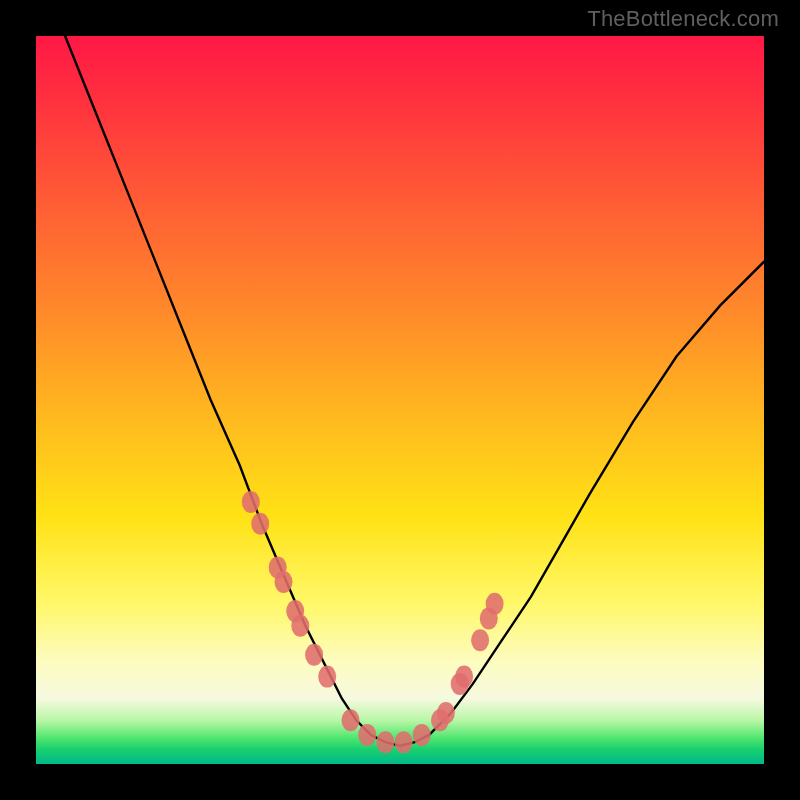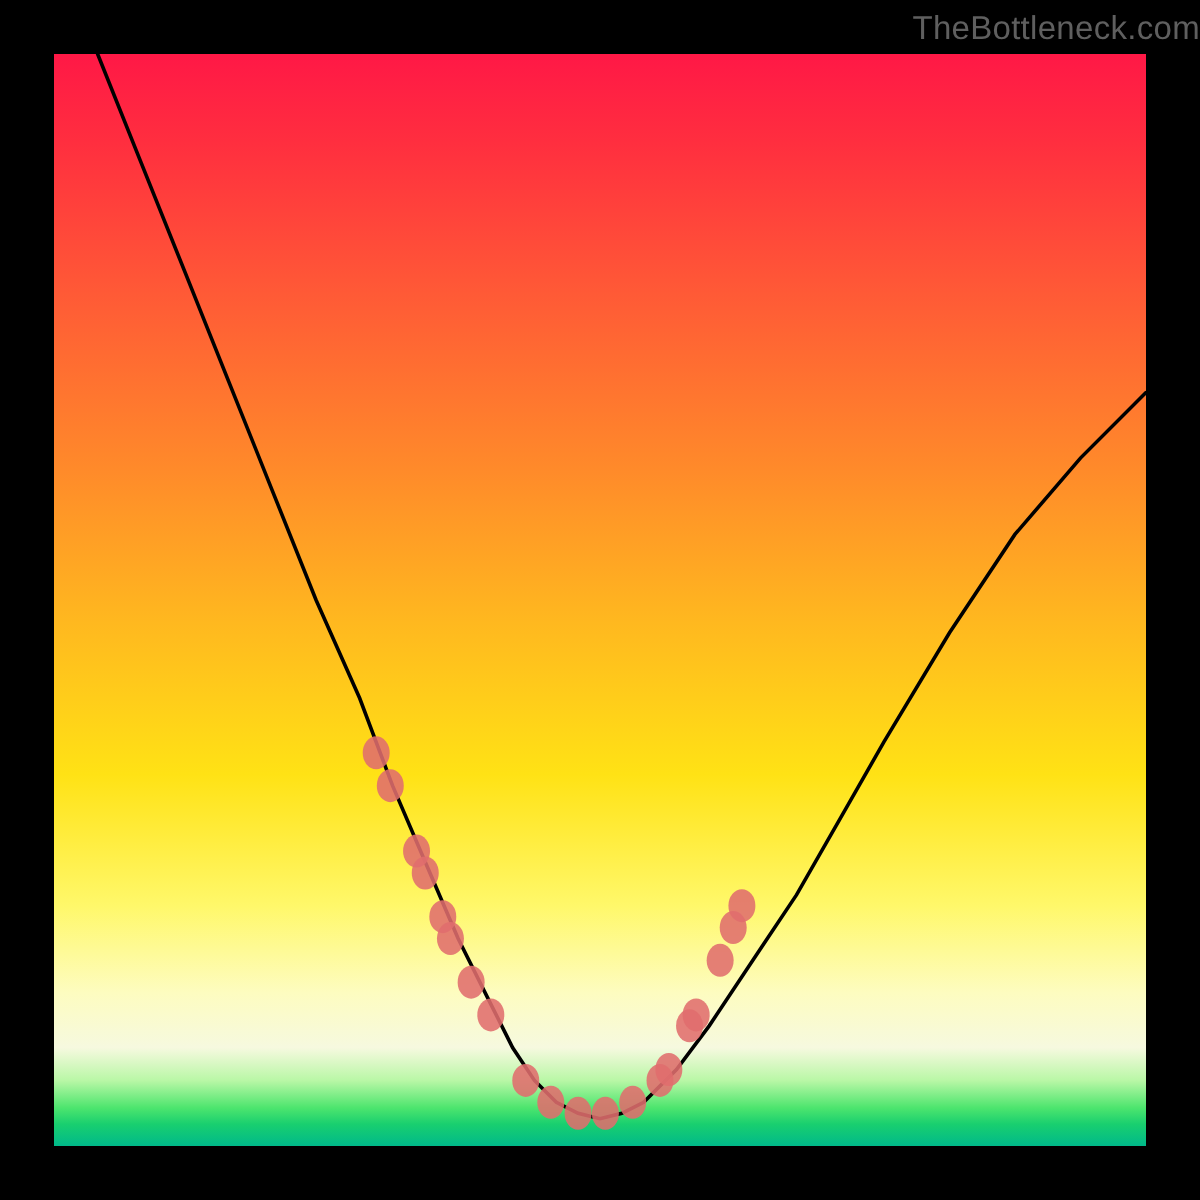--- a/index.html
+++ b/index.html
@@ -40,21 +40,21 @@
       #f6f9df 91%,
       #b9f7a6 94%,
       #4de56e 96.5%,
       #19cf6f 98%,
       #00b98a 100%
     );
   }
   .watermark {
     position: absolute;
     top: 6px;
-    right: 0;
+    right: 21px;
     color: #5f5f5f;
     font-size: 22px;
     letter-spacing: 0.2px;
     user-select: none;
   }
   svg.curve {
     position: absolute;
     top: 0;
     left: 0;
     width: 728px;

